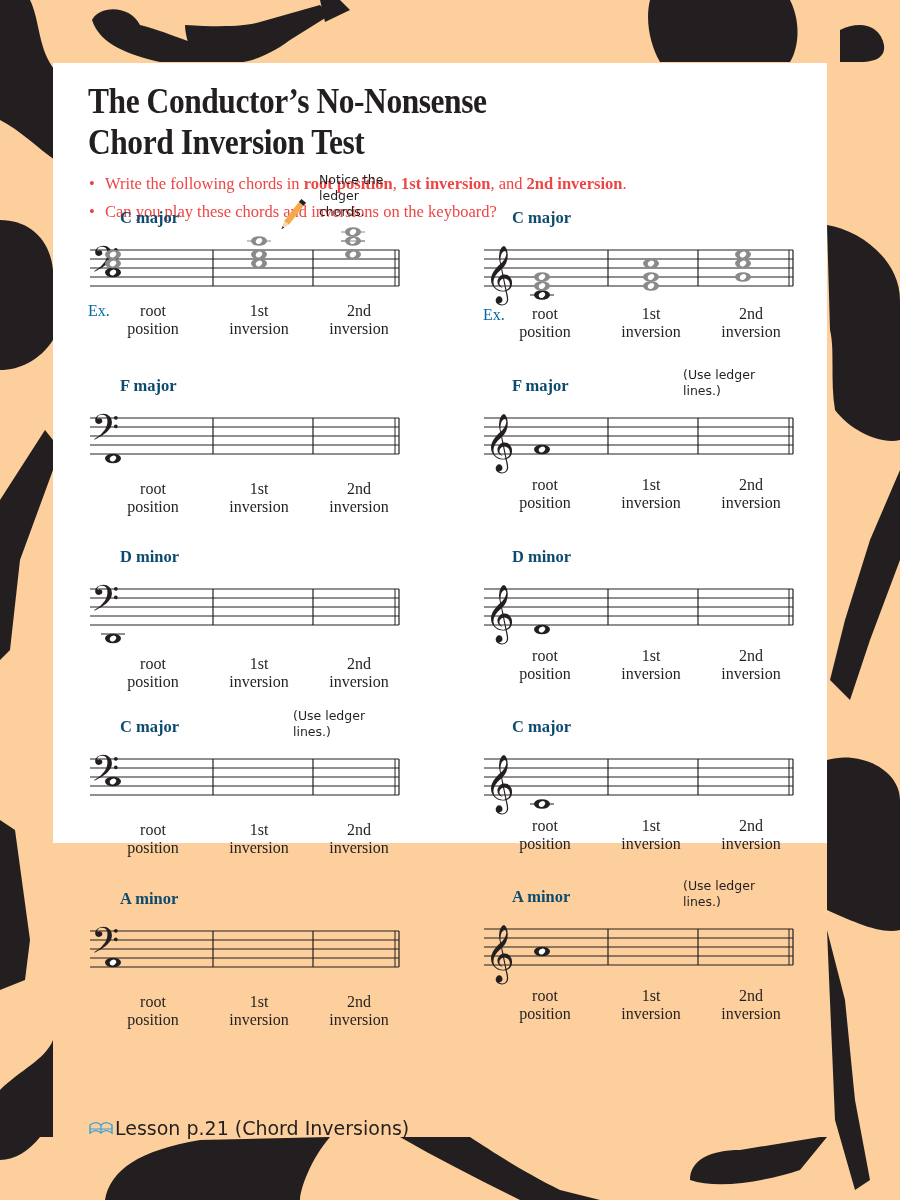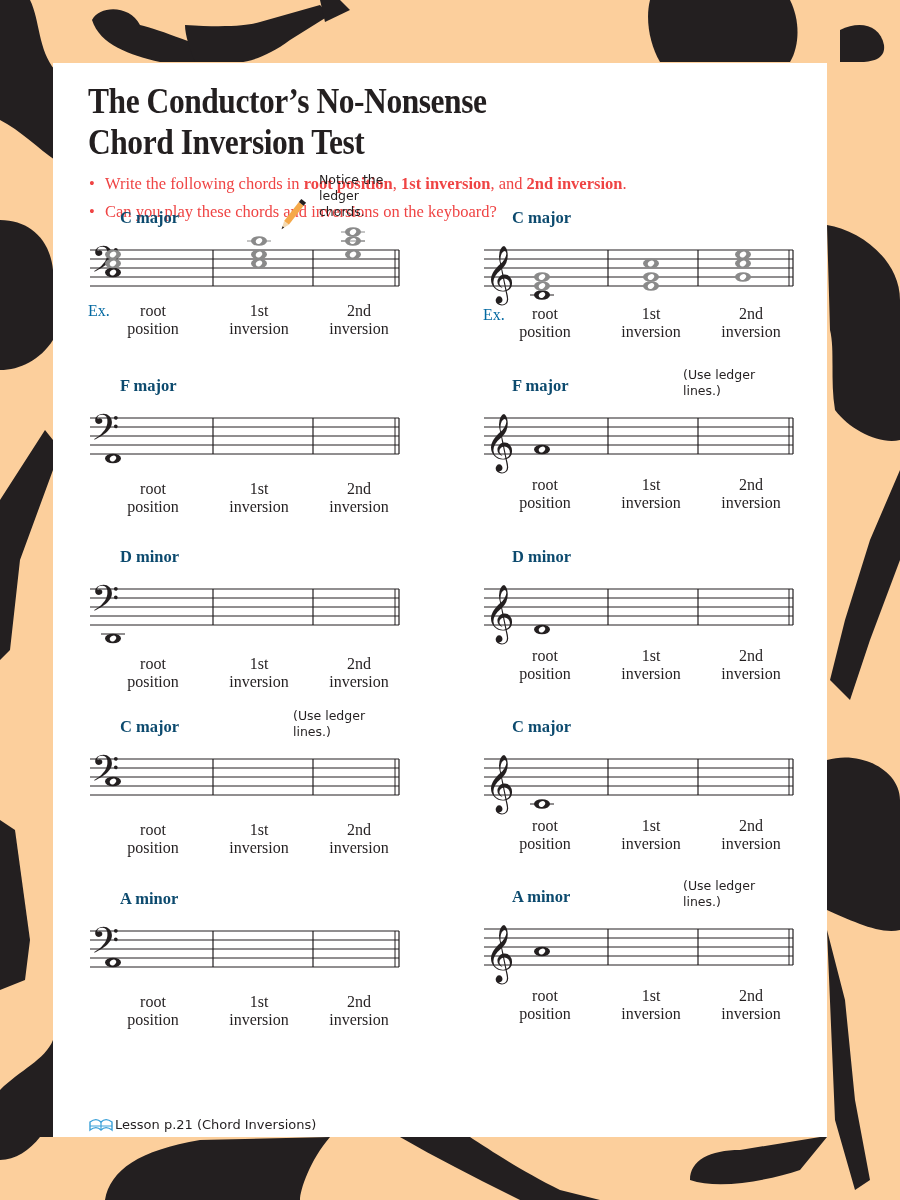--- a/index.html
+++ b/index.html
@@ -1,28 +1,28 @@
 <!DOCTYPE html>
 <html><head>
 <meta charset="utf-8">
 <style>
   html, body { margin:0; padding:0; }
   body { width:900px; height:1200px; position:relative; overflow:hidden; background:#fccf9c; font-family:"Liberation Serif", serif; color:#231f20; }
   .bg-art { position:absolute; left:0; top:0; width:900px; height:1200px; }
-  .sheet { position:absolute; left:53px; top:63px; width:774px; height:1074px; background:#ffffff;text-decoration:underline; }
+  .sheet { position:absolute; left:53px; top:63px; width:774px; height:780px; background:#ffffff;text-decoration:underline; }
   .title { position:absolute; left:35px; top:18px; font-family:"Liberation Serif", serif; font-weight:bold; font-size:35px; line-height:41px; letter-spacing:-0.5px; transform:scaleX(0.9); transform-origin:left top; color:#231f20; }
   .instr { position:absolute; left:36px; font-size:16.5px; line-height:20px; color:#ef4444; }
   .instr .bullet { display:inline-block; width:16px; }
   .instr b { font-weight:bold; }
   .staff-svg { position:absolute; left:0; top:0; width:774px; height:1074px; }
   .chord-name { position:absolute; font-weight:bold; font-size:16.5px; color:#0c4a6e; }
   .note-hint { position:absolute; font-family:"DejaVu Sans", sans-serif; font-size:12.5px; line-height:16px; color:#231f20; }
   .col-label { position:absolute; width:100px; text-align:center; font-size:16px; line-height:18px; color:#231f20; }
   .ex-label { position:absolute; font-size:16px; color:#0369a1; }
-  .footer { position:absolute; left:36px; top:1054px; font-family:"DejaVu Sans", sans-serif; font-size:13px; color:#231f20; display:flex; align-items:center; gap:2px; }
+  .footer { position:absolute; left:36px; top:1054px; font-family:"DejaVu Sans", sans-serif; font-size:19px; color:#231f20; display:flex; align-items:center; gap:2px; }
 </style>
 </head>
 <body>
 
 <svg class="bg-art" viewBox="0 0 900 1200" xmlns="http://www.w3.org/2000/svg">
   <g fill="#231f20">
 
     <path d="M0,0 L30,0 C40,20 38,50 55,70 L55,160 C40,150 20,130 0,120 Z"></path>
 
     <path d="M92,20 C100,5 130,5 140,25 C160,30 200,45 240,62 L160,62 C130,55 100,45 92,20 Z"></path>

